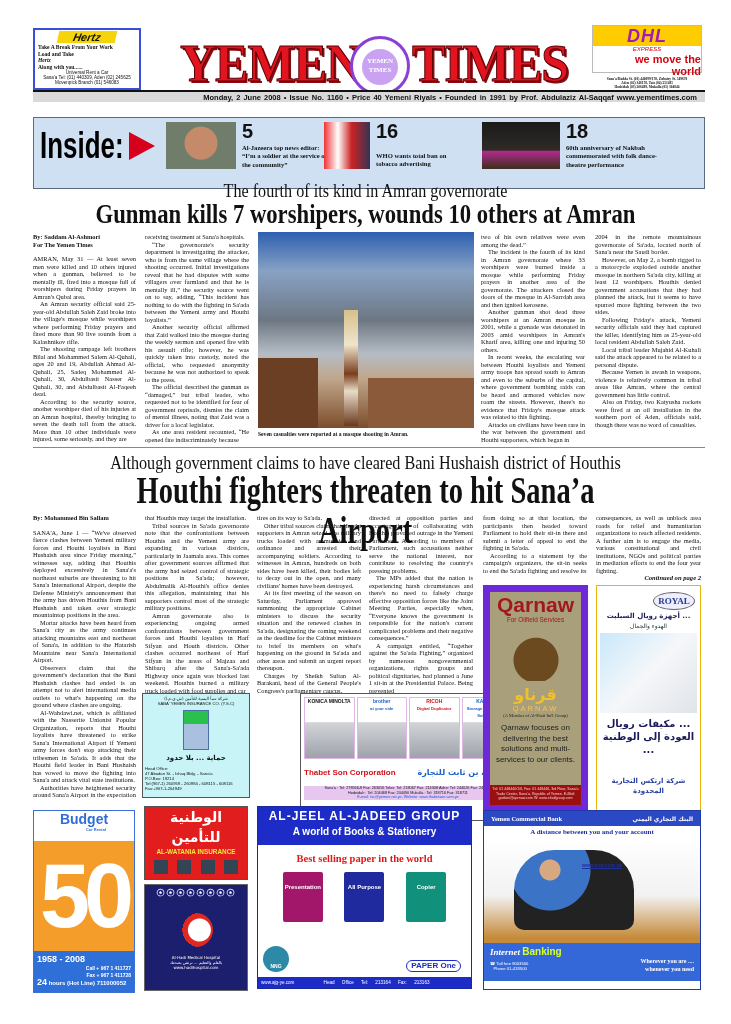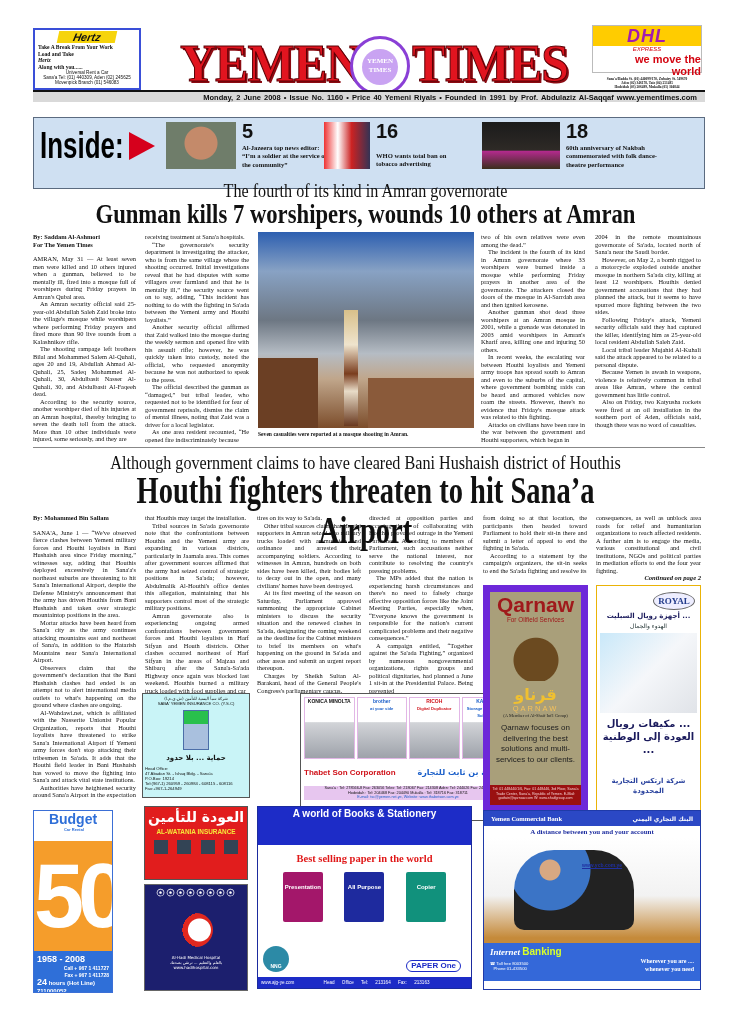--- a/index.html
+++ b/index.html
@@ -62,24 +62,24 @@
 .qarnaw .ar{font:bold 16px/18px "DejaVu Sans",sans-serif;color:#f0c030;}
 .qarnaw .q{font:7.5px/9px "Liberation Sans",sans-serif;color:#f5c15a;letter-spacing:2px;}
 .qarnaw .m{font:4.5px/6px "Liberation Serif",serif;color:#222;}
 .qarnaw .d{font:8px/10.5px "Liberation Sans",sans-serif;color:#222;margin-top:4px;}
 .qarnaw .f{position:absolute;bottom:0;left:0;right:0;height:20px;background:#9a1010;color:#f3d0d0;font:3.6px/4.6px "Liberation Sans",sans-serif;padding-top:2px;}
 .royal{left:596px;top:585px;width:105px;height:227px;background:#fff;border:1px solid #eab308;text-align:center;font:4.4px/6px "DejaVu Sans",sans-serif;color:#233;}
 .royal .logo{margin:6px 0 0 56px;width:42px;height:18px;border-radius:50%;border:1px solid #666;font:bold 9px/17px "Liberation Serif",serif;color:#223b8a;background:#eef;}
 .royal .ac{height:80px;background:linear-gradient(135deg,#c9e8f9 0,#f5f7fa 50%,#e0e3e8 100%);margin:4px 3px;}
 .royal .big{font:bold 10px/13px "DejaVu Sans",sans-serif;color:#1a1a5c;}
 .royal .co{font:bold 7px/10px "DejaVu Sans",sans-serif;color:#263f9c;}
-.budget{left:33px;top:810px;width:80px;height:183px;border:1px solid #3b6fd6;background:#fff;}
+.budget{left:33px;top:810px;width:102px;height:183px;border:1px solid #3b6fd6;background:#fff;}
 .budget .top{height:30px;text-align:center;font:bold 14px/16px "Liberation Sans",sans-serif;color:#2f6fd8;}
 .budget .top small{display:block;font:bold 4px/6px "Liberation Sans",sans-serif;color:#2f6fd8;text-align:right;padding-right:28px;}
-.budget .orange{height:110px;background:#f59d2b;color:#fff;font:bold 90px/110px "Liberation Sans",sans-serif;text-align:right;letter-spacing:-6px;}
+.budget .orange{height:110px;background:#f59d2b;color:#fff;font:bold 90px/110px "Liberation Sans",sans-serif;text-align:center;letter-spacing:-6px;}
 .budget .blue{background:#2f6fd8;color:#fff;height:43px;padding:3px;}
 .budget .yrs{font:bold 9px/11px "Liberation Sans",sans-serif;}
 .budget .call{font:bold 5px/6.5px "Liberation Sans",sans-serif;text-align:right;}
 .budget .hot{font:bold 6px/8px "Liberation Sans",sans-serif;}
 .budget .hot b{font-size:9px;}
 .watania{left:144px;top:806px;width:104px;height:74px;background:#e11d1d;border:1px solid #555;text-align:center;}
 .watania .ar{font:bold 14px/20px "DejaVu Sans",sans-serif;color:#fff;}
 .watania .en{font:bold 8px/10px "Liberation Sans",sans-serif;color:#f6e83a;transform:scaleX(.8);}
 .watania .pics{display:flex;justify-content:space-around;padding:3px 4px;}
 .watania .pics span{width:14px;height:14px;background:#345;display:block;}
@@ -299,40 +299,41 @@
   <div class="orange">50</div>
   <div class="blue">
     <div class="yrs">1958 - 2008</div>
     <div class="call">Call + 967 1 411727</div>
     <div class="call">Fax + 967 1 411728</div>
     <div class="hot"><b>24</b> <span>hours (Hot Line) 711000052</span></div>
   </div>
 </div>
 
 <div class="ad watania">
-  <div class="ar">العودة للتأمين</div>
+  <div class="ar">الوطنية للتأمين</div>
   <div class="en">AL-WATANIA INSURANCE</div>
   <div class="pics">
       <span></span>
       <span></span>
       <span></span>
       <span></span>
     </div>
 </div>
 
 <div class="ad hadi">
   <div class="icons">⦿⦿⦿⦿⦿⦿⦿⦿</div>
   <div class="cres"></div>
   <div>Al-Hadi Medical Hospital</div>
   <div>بالعلم والتعليم ... نرتقي بصحتك</div>
   <div>www.hadihospital.com</div>
 </div>
 
 <div class="ad ajg">
   <div class="head">
+    <div class="h1">AL-JEEL AL-JADEED GROUP</div>
     <div class="h2">A world of Books &amp; Stationery</div>
   </div>
   <div class="best">Best selling paper in the world</div>
   <div class="boxes">
     <div class="box" style="background:#a3176a">Presentation</div>
     <div class="box" style="background:#1e2a9e">All Purpose</div>
     <div class="box" style="background:#11917c">Copier</div>
   </div>
   <div class="nng">NNG</div>
   <div class="ppr">PAPER One</div>

